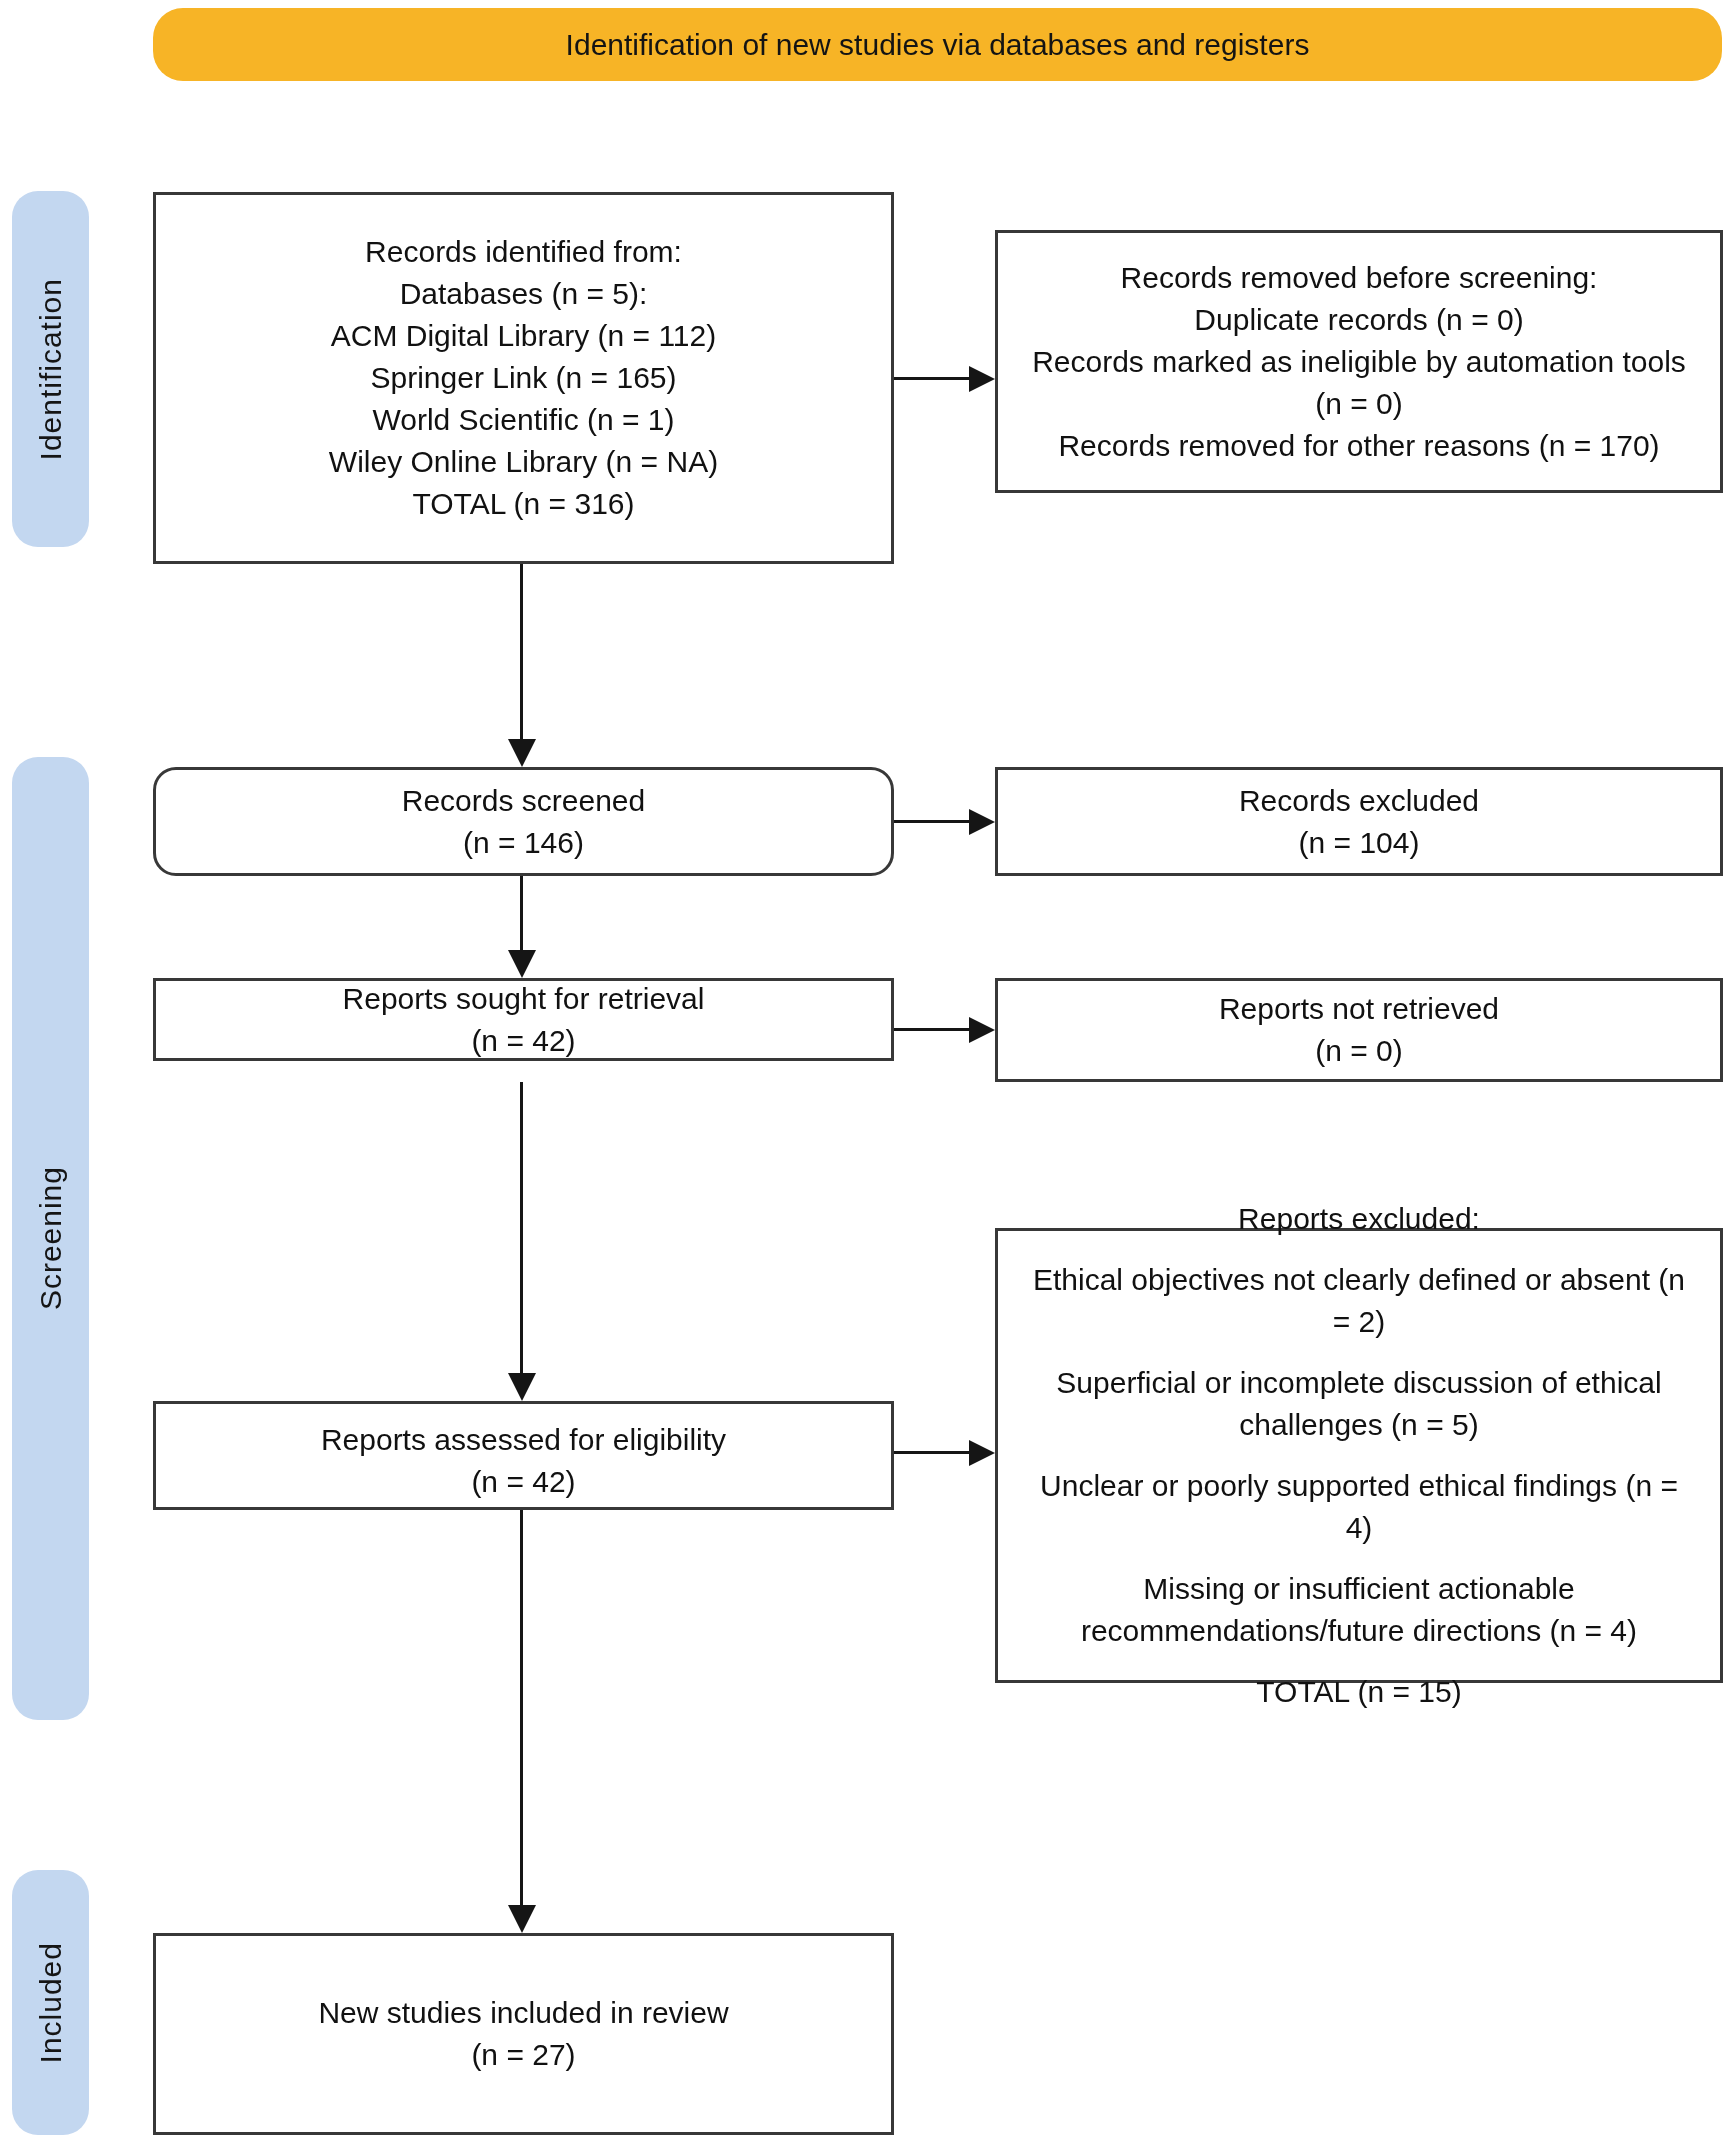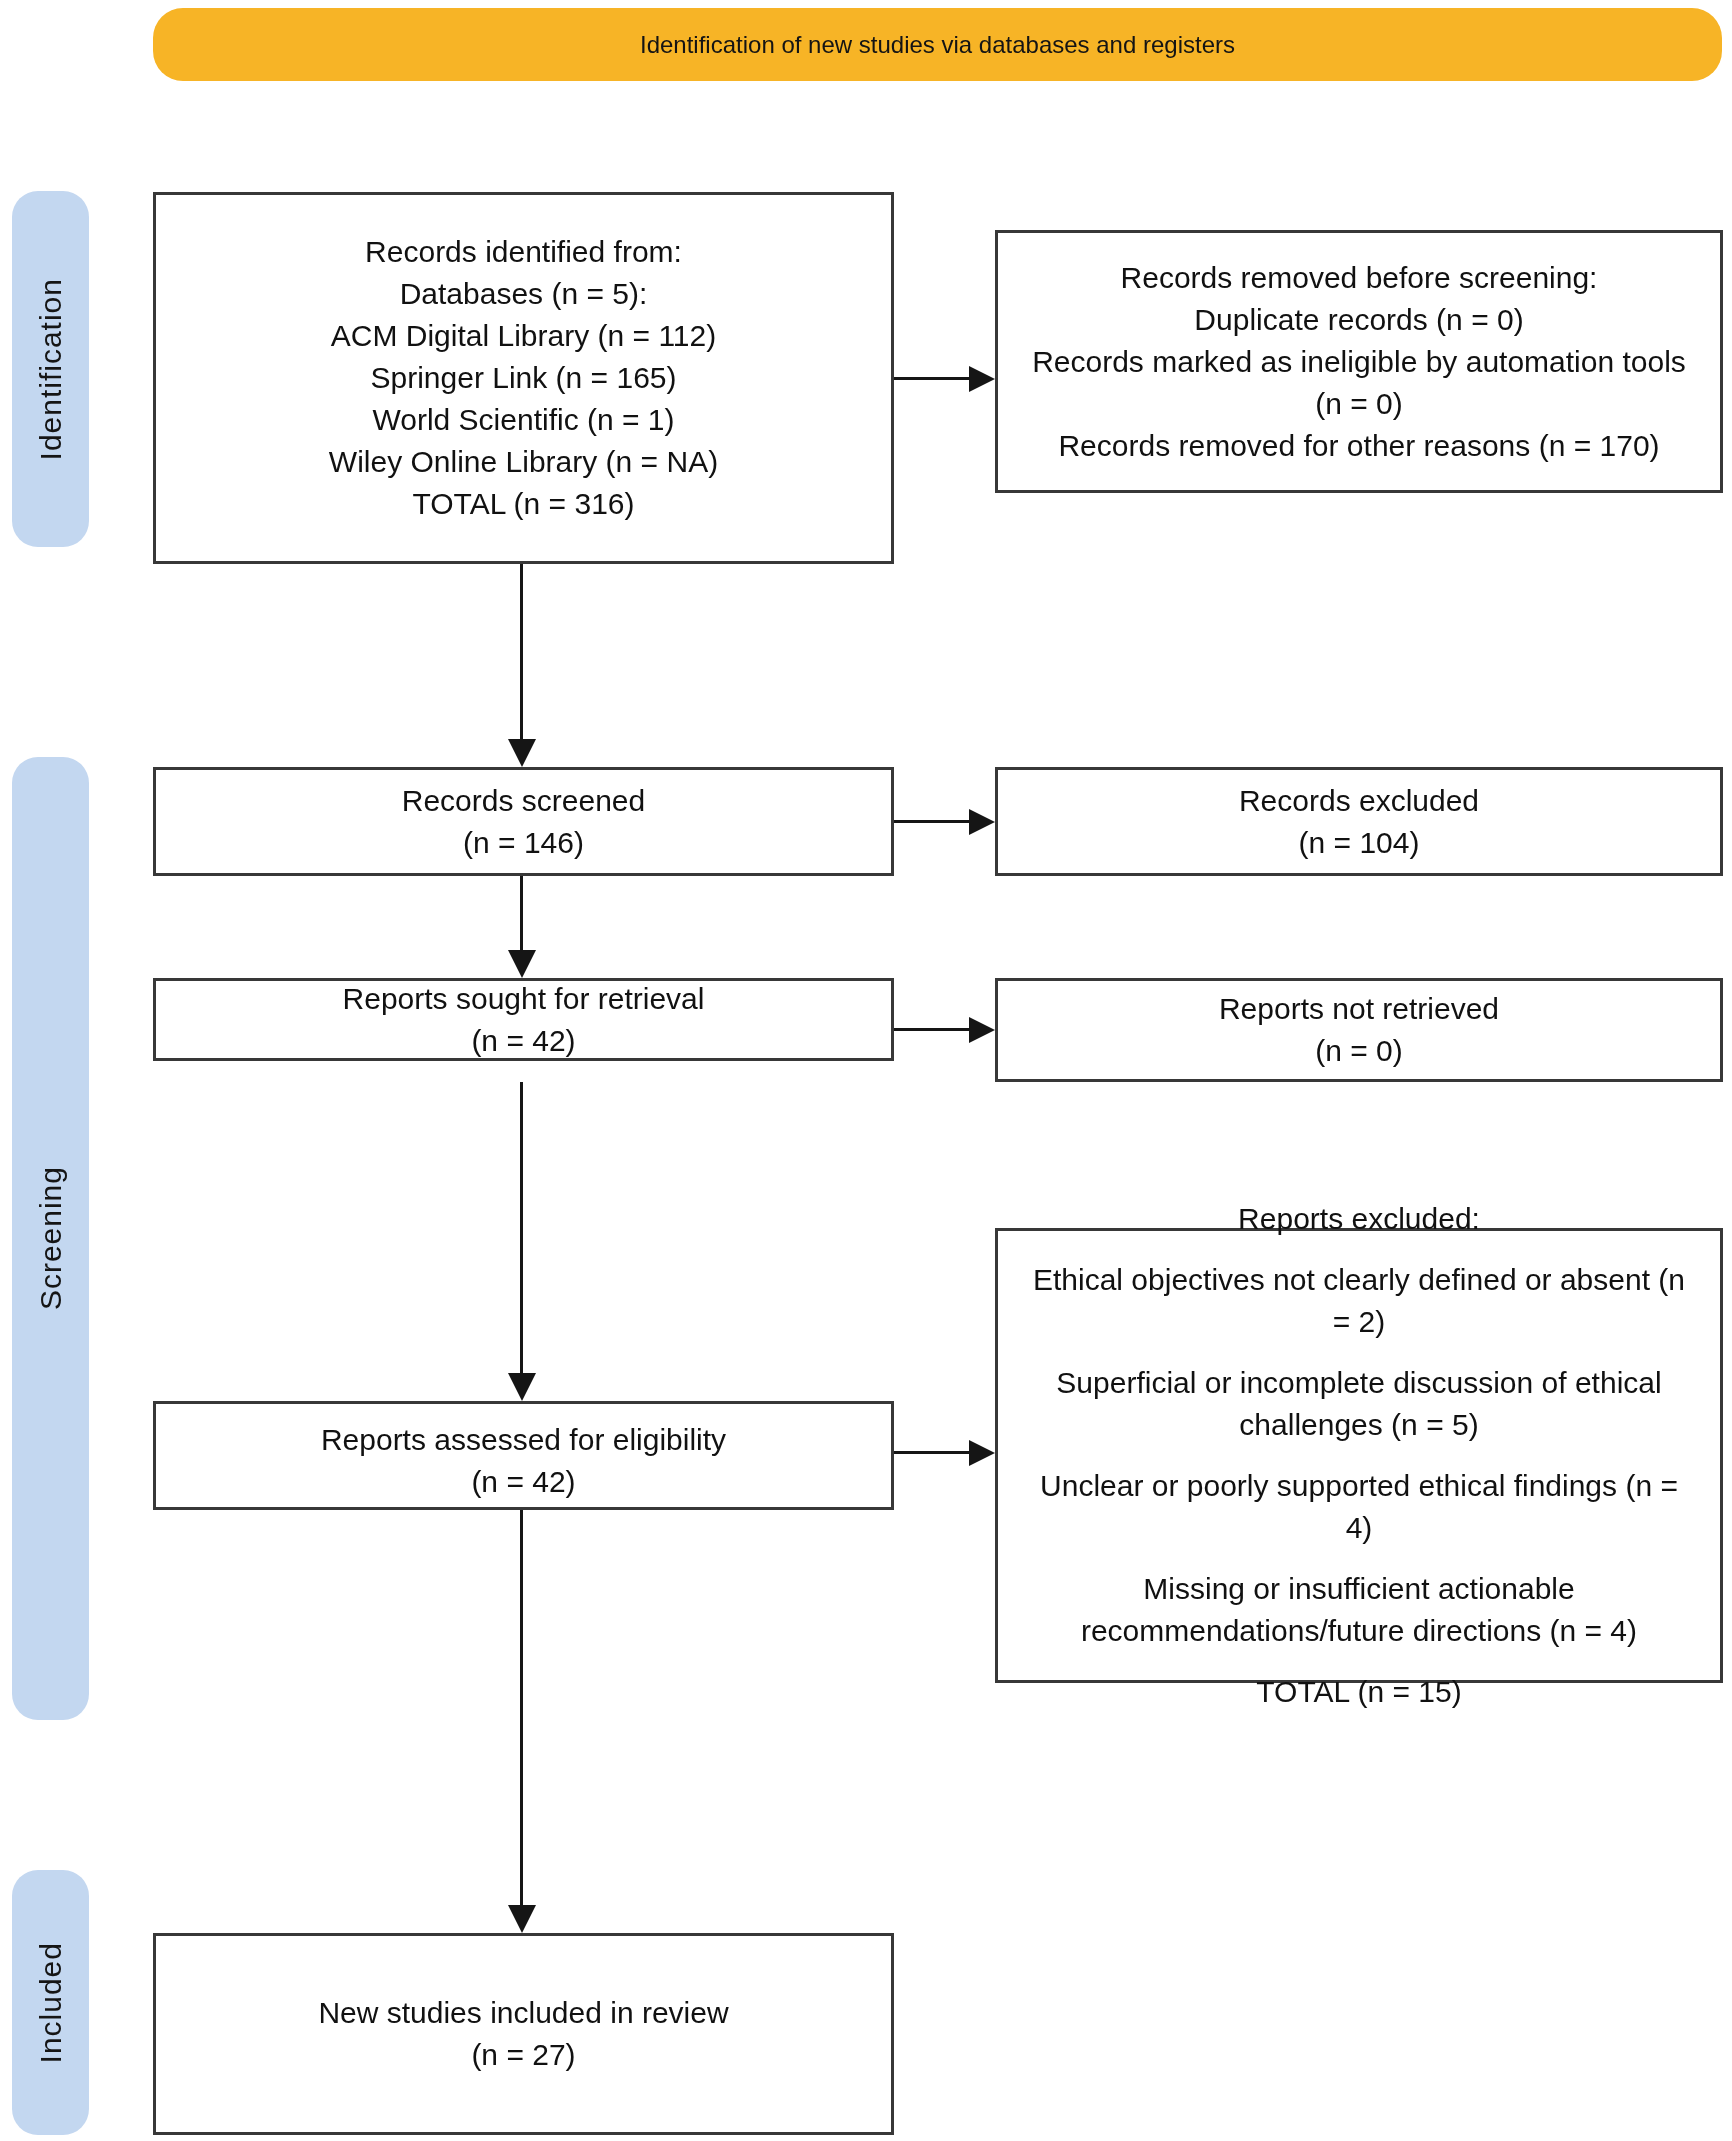--- a/index.html
+++ b/index.html
@@ -21,21 +21,21 @@
     background:#ffffff;
     overflow:hidden;
   }
   .banner{
     position:absolute;
     left:153px; top:8px;
     width:1569px; height:73px;
     background:var(--banner-bg);
     border-radius:30px;
     display:flex; align-items:center; justify-content:center;
-    font-size:24px;
+    font-size:30px;
     color:#141414;
     box-sizing:border-box;
   }
   .stage{
     position:absolute;
     left:12px; width:77px;
     background:var(--stage-bg);
     border-radius:26px;
     display:flex; align-items:center; justify-content:center;
     box-sizing:border-box;
@@ -62,21 +62,21 @@
     align-items:center;
     text-align:center;
     font-size:30px;
     line-height:1.4;
     padding:4px 14px;
   }
   .col-left{ left:153px; width:741px; }
   .col-right{ left:995px; width:728px; }
   .box-records-identified{ top:192px; height:372px; }
   .box-records-removed{ top:230px; height:263px; padding:4px 20px; }
-  .box-records-screened{ top:767px; height:109px; }
+  .box-records-screened{ top:767px; height:109px;border-radius:23px; }
   .box-records-excluded{ top:767px; height:109px; }
   .box-reports-sought{ top:978px; height:83px; }
   .box-reports-not-retrieved{ top:978px; height:104px; }
   .box-reports-assessed{ top:1401px; height:109px;justify-content:flex-end; }
   .box-reports-excluded{ top:1228px; height:455px; padding:4px 28px;gap:19px; }
   .box-new-studies{ top:1933px; height:202px; }
   .line{ width:100%; }
   .arrow-v{
     position:absolute;
     width:3px;

